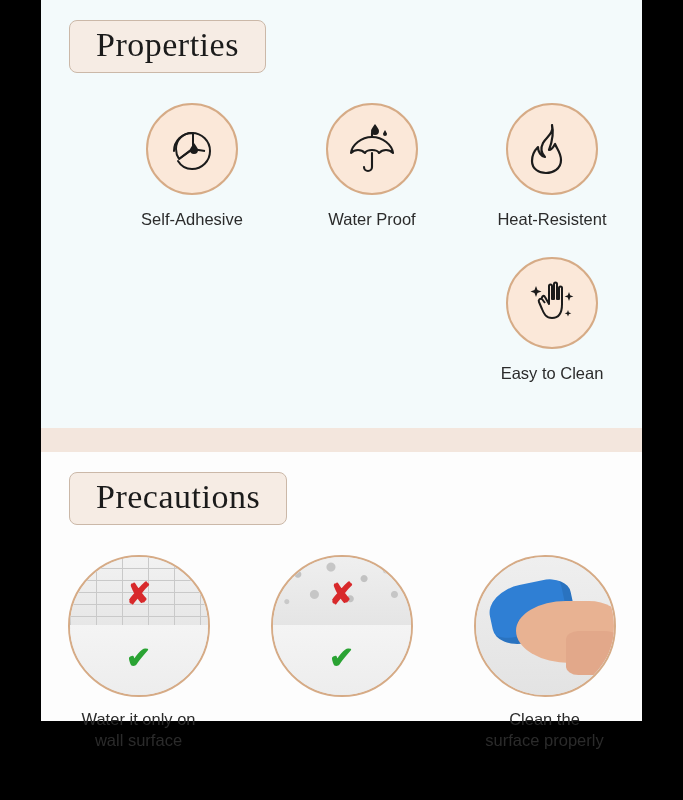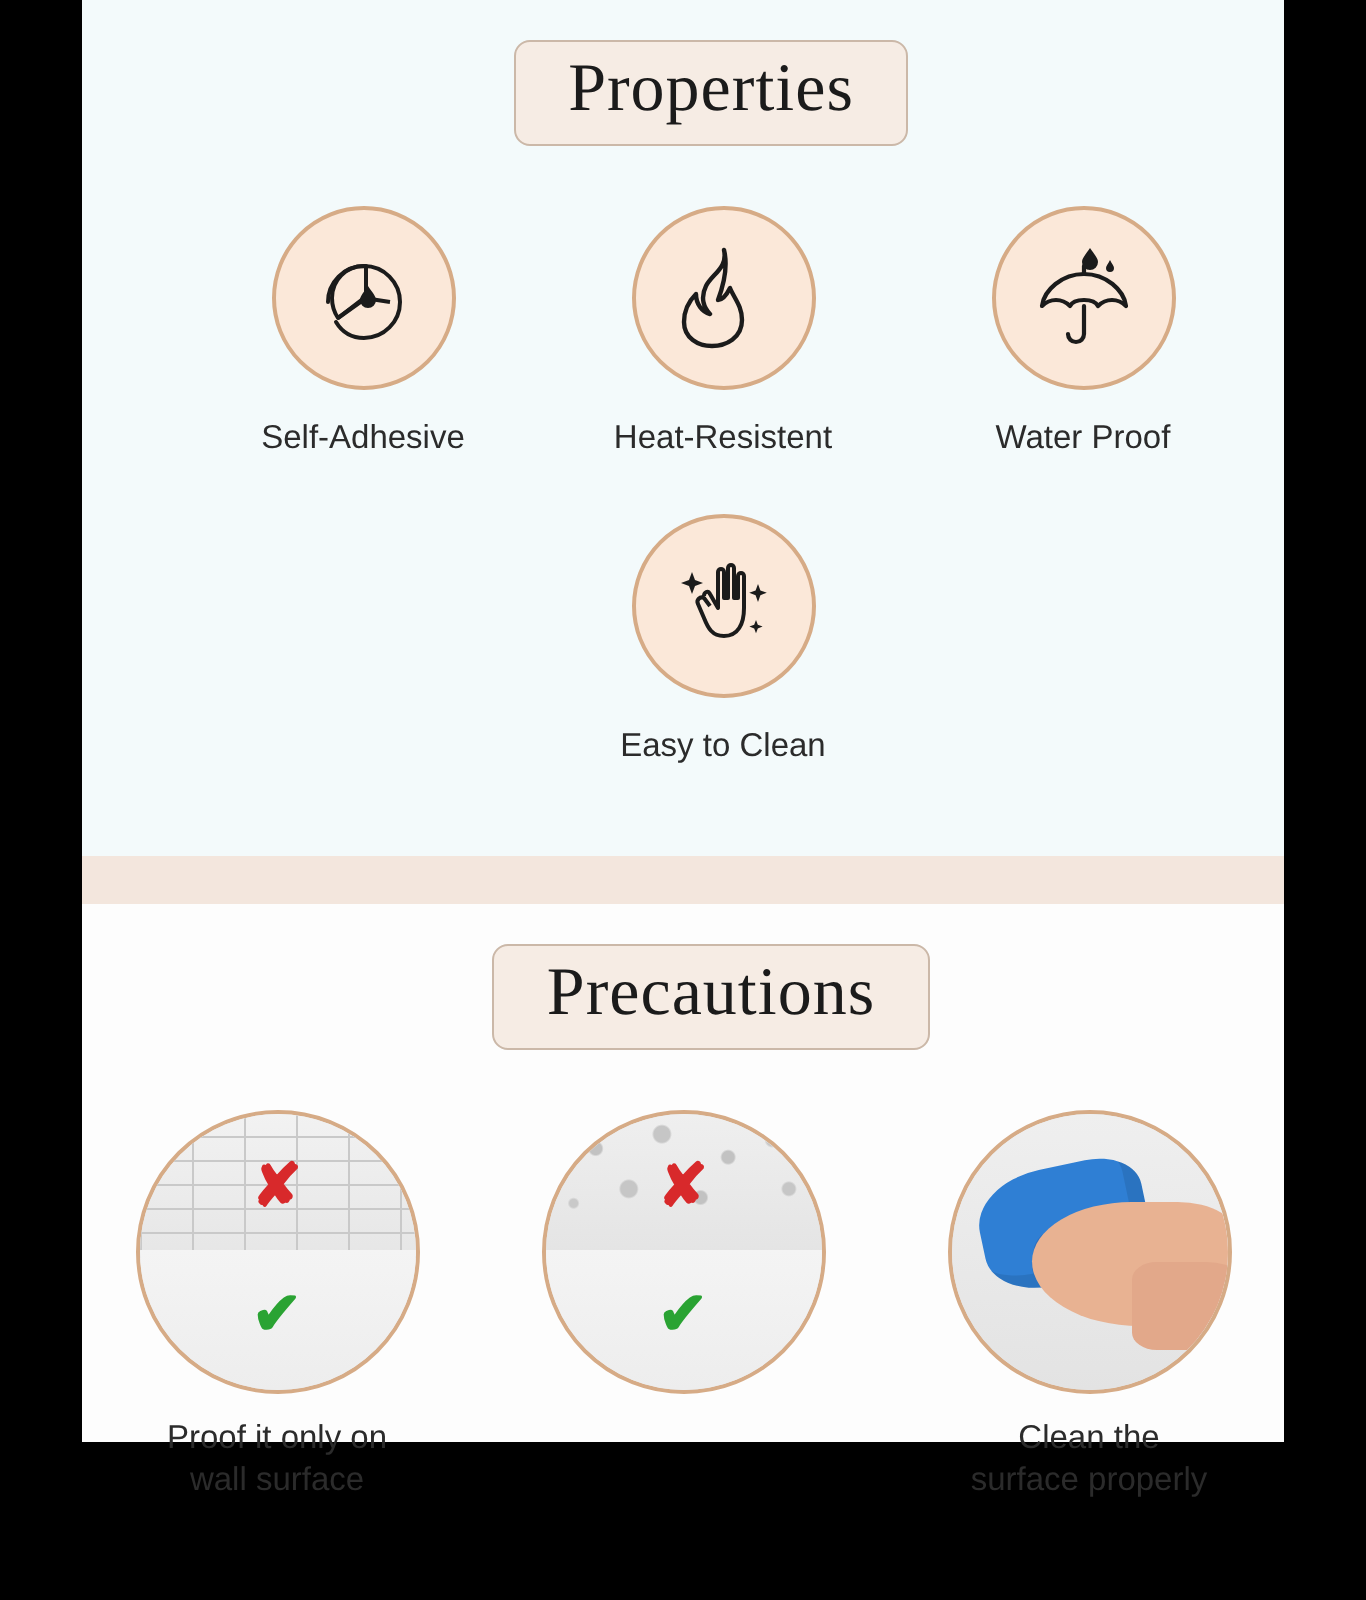--- a/index.html
+++ b/index.html
@@ -37,39 +37,38 @@
   }
   #precautions-panel {
     top: 452px;
     height: 269px;
     background: #fdfdfd;
   }
 
   
   .section-title-wrap {
     display: flex;
-    justify-content: center;
     margin-left: 28px;
   }
   .section-title {
     border: 1.5px solid #cbb8a8;
     border-radius: 8px;
     background: #f6ece4;
     padding: 6px 26px 9px 26px;
     font-family: "Liberation Serif", serif;
     font-size: 34px;
     color: #1b1b1b;
     letter-spacing: 0.5px;
     line-height: 1.05;
   }
 
   
   .icon-row {
     display: flex;
-    justify-content: center;
+    justify-content: flex-end;
     align-items: flex-start;
     padding-left: 40px;
   }
   .prop-item {
     width: 180px;
     display: flex;
     flex-direction: column;
     align-items: center;
   }
   .circle {
@@ -222,41 +221,41 @@
               <path d="M30 22c2 3 4 5 4 7a4 4 0 1 1-8 0c0-2 2-4 4-7z" fill="#1b1b1b" stroke="none"></path>
             </svg>
           </span>
         </div>
         <div class="prop-label">Self-Adhesive</div>
       </div>
 
       <div class="prop-item">
         <div class="circle">
           <span>
-            <svg width="52" height="56" viewBox="0 0 52 56" fill="none" stroke="#1b1b1b" stroke-width="2.2">
-              <path d="M26 4c2 9-6 12-9 18-3 6-1 11 2 14-4-1-7-5-7-10-4 4-6 9-6 14 0 8 7 12 14 12s15-4 15-13c0-7-4-11-6-16-2 4-4 6-6 6 3-8 5-17 3-25z" stroke-linejoin="round"></path>
-            </svg>
-          </span>
-        </div>
-        <div class="prop-label">Heat-Resistent</div>
-      </div>
-
-      <div class="prop-item">
-        <div class="circle">
-          <span>
             <svg width="58" height="56" viewBox="0 0 58 56" fill="none" stroke="#1b1b1b" stroke-width="2.1">
               <path d="M29 16C18 16 9 24 8 32c2-2 5-3 7-3s5 1 7 3c1-2 4-3 7-3s6 1 7 3c2-2 5-3 7-3s5 1 7 3c-1-8-10-16-21-16z" stroke-linejoin="round"></path>
               <path d="M29 12v4" stroke-linecap="round"></path>
               <path d="M29 32v14a4 4 0 1 1-8 0" stroke-linecap="round"></path>
               <path d="M32 3c2 3 4 5 4 7a4 4 0 1 1-8 0c0-2 2-4 4-7z" fill="#1b1b1b" stroke="none"></path>
               <path d="M42 9c1 2 2 3 2 4a2 2 0 1 1-4 0c0-1 1-2 2-4z" fill="#1b1b1b" stroke="none"></path>
             </svg>
           </span>
         </div>
         <div class="prop-label">Water Proof</div>
+      </div>
+
+      <div class="prop-item">
+        <div class="circle">
+          <span>
+            <svg width="52" height="56" viewBox="0 0 52 56" fill="none" stroke="#1b1b1b" stroke-width="2.2">
+              <path d="M26 4c2 9-6 12-9 18-3 6-1 11 2 14-4-1-7-5-7-10-4 4-6 9-6 14 0 8 7 12 14 12s15-4 15-13c0-7-4-11-6-16-2 4-4 6-6 6 3-8 5-17 3-25z" stroke-linejoin="round"></path>
+            </svg>
+          </span>
+        </div>
+        <div class="prop-label">Heat-Resistent</div>
       </div>
 
     </div>
 
     <div class="icon-row" style="margin-top:28px;">
 
 
       <div class="prop-item">
         <div class="circle">
           <span>
@@ -285,21 +284,21 @@
     <div class="prec-row" style="margin-top:30px;">
 
       <div class="prec-item">
         <div class="prec-circle">
           <div class="brick-top"></div>
           <div class="plain-bottom"></div>
           <div class="mark mark-cross">✘</div>
           <div class="mark mark-check">✔</div>
         </div>
         <div class="prec-label">
-          <span>Proof it only on</span><br>
+          <span>Water it only on</span><br>
           <span>wall surface</span>
         </div>
       </div>
 
       <div class="prec-item">
         <div class="prec-circle">
           <div class="moist-top"></div>
           <div class="plain-bottom"></div>
           <div class="mark mark-cross">✘</div>
           <div class="mark mark-check">✔</div>

